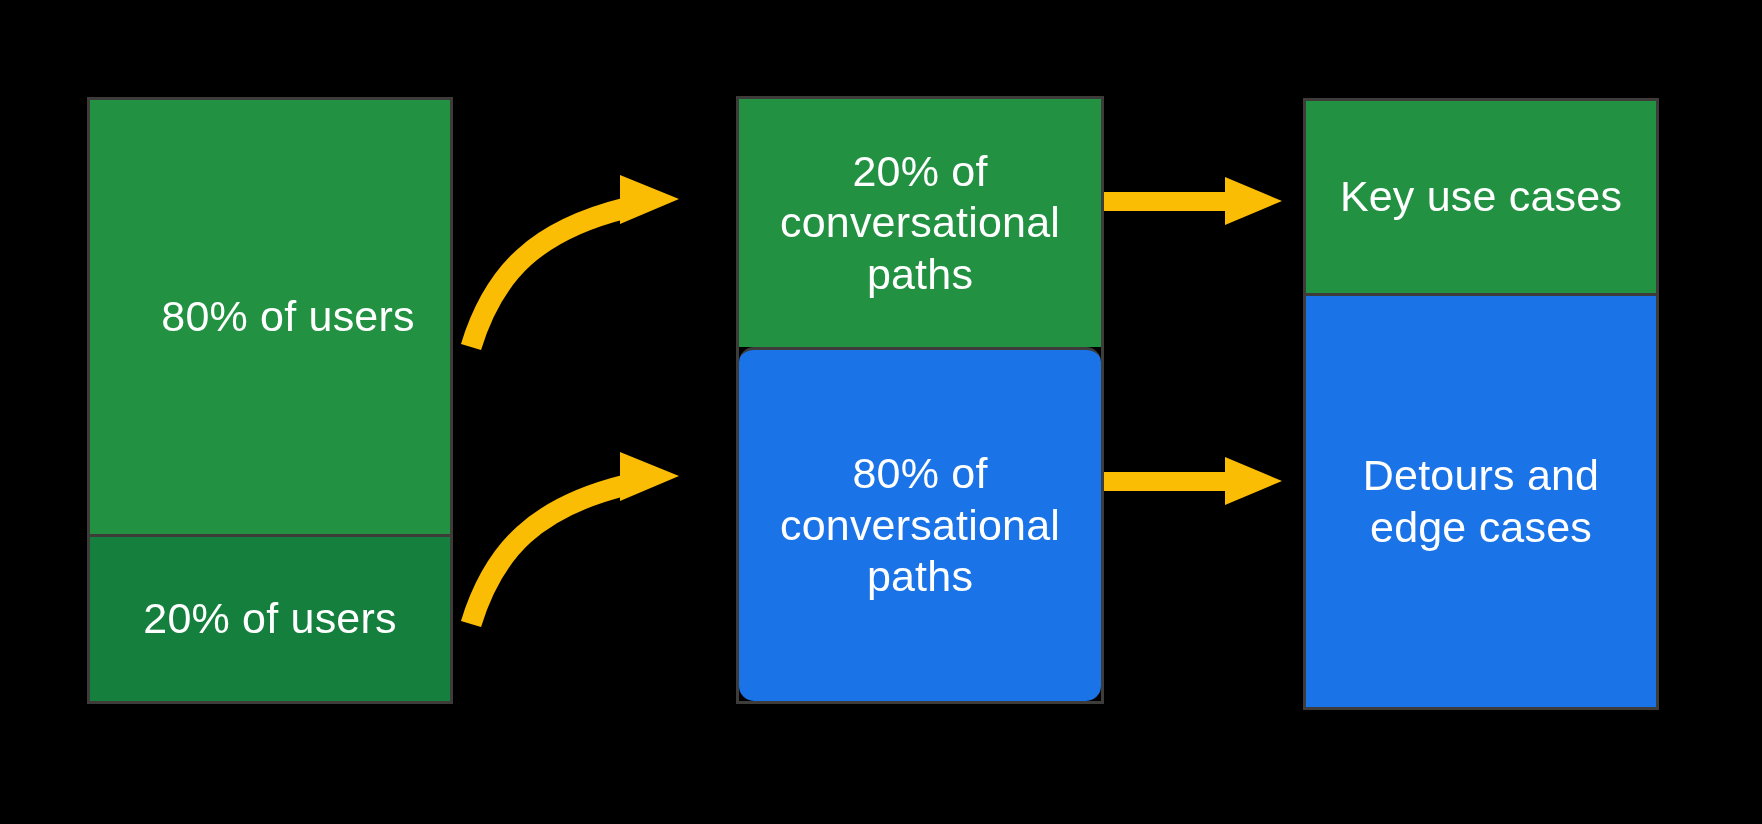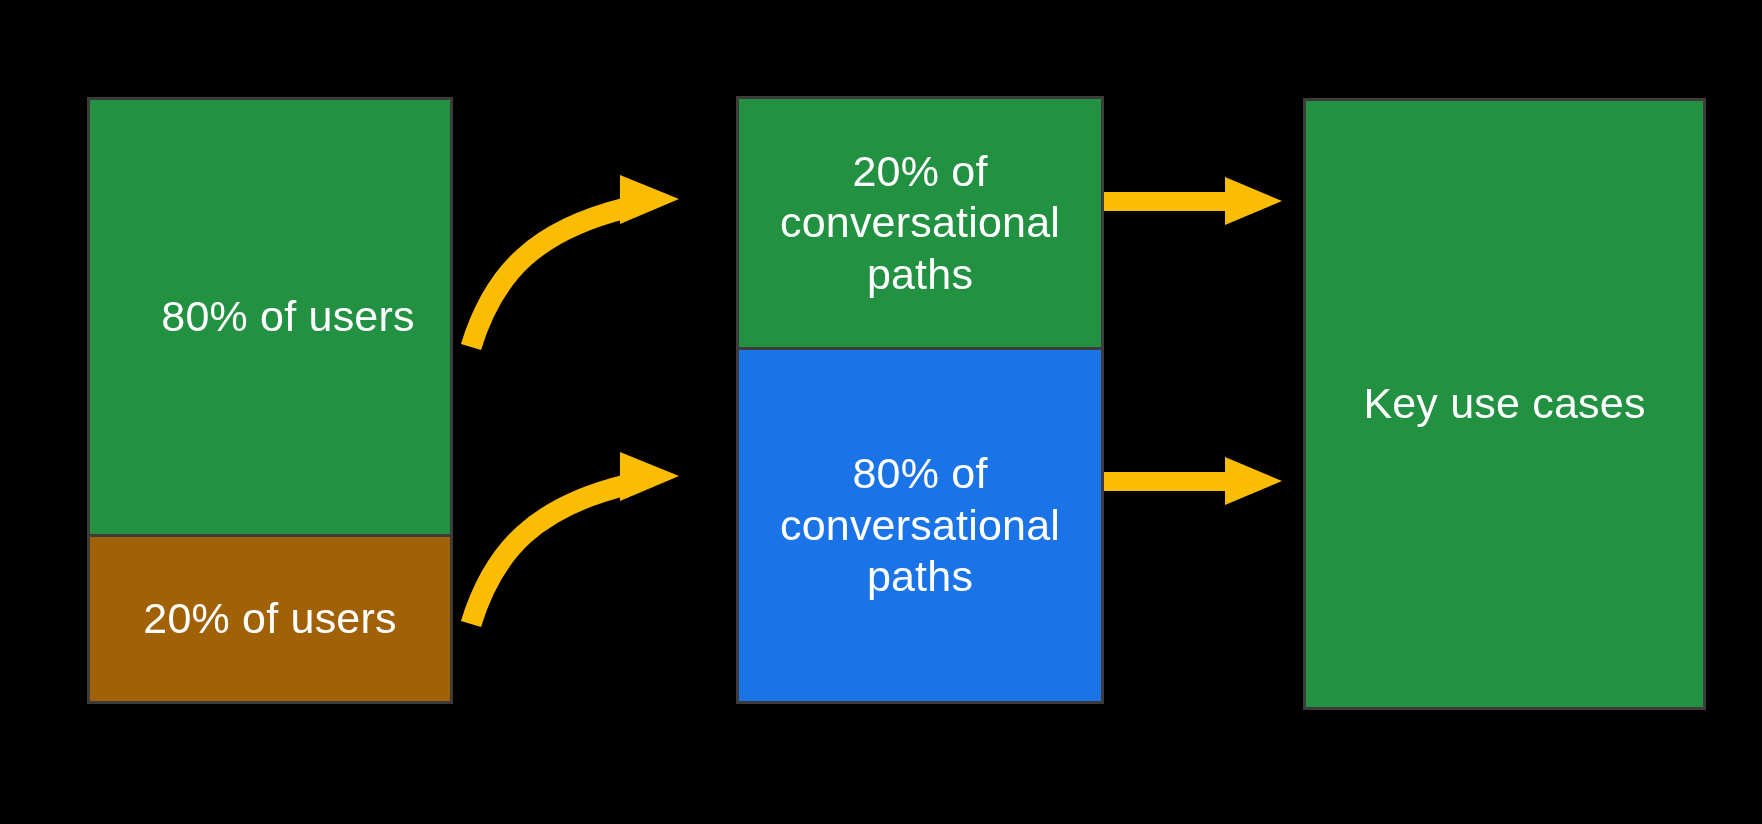--- a/index.html
+++ b/index.html
@@ -48,21 +48,21 @@
     color: var(--text);
     font-size: 43px;
     font-weight: 500;
     line-height: 1.2;
     padding: 0 6px;
     letter-spacing: 0.2px;
   }
   
   #col-users   { left: 87px;   top: 97px; width: 366px; height: 607px; }
   #col-paths   { left: 736px;  top: 96px; width: 368px; height: 608px; }
-  #col-results { left: 1303px; top: 98px; width: 403px; height: 612px; justify-content: space-between; }
+  #col-results { left: 1303px; top: 98px; width: 356px; height: 612px; justify-content: space-between; }
 </style>
 </head>
 <body>
 
 <div class="canvas">
 
   <svg class="arrow-layer" viewBox="0 0 1762 824" aria-hidden="true">
     <g>
       <path d="M 471 347 C 494 272 537 230 626 208" fill="none" style="stroke: var(--arrow);" stroke-width="21" stroke-linecap="butt"></path>
       <polygon points="620,175 620,224 679,199" style="fill: var(--arrow);"></polygon>
@@ -78,33 +78,36 @@
     <g>
       <rect x="1075" y="472" width="151" height="19" style="fill: var(--arrow);"></rect>
       <polygon points="1225,457 1225,505 1282,481" style="fill: var(--arrow);"></polygon>
     </g>
   </svg>
 
   <div class="column" id="col-users">
     <div class="segment" style="background-color: rgb(34, 146, 66); flex-grow: 77.3; padding-left: 36px;">
       <span class="seg-label">80% of users</span>
     </div>
-    <div class="segment" style="background-color: #a16207; flex-grow: 22.7;">
+    <div class="segment" style="background-color: #15803d; flex-grow: 22.7;">
       <span class="seg-label">20% of users</span>
     </div>
   </div>
 
   <div class="column" id="col-paths">
     <div class="segment" style="background-color: rgb(34, 146, 66); flex-grow: 32.2;">
       <span class="seg-label">20% of conversational paths</span>
     </div>
-    <div class="segment" style="background-color: rgb(27, 115, 232); flex-grow: 67.8;">
+    <div class="segment" style="background-color: rgb(27, 115, 232); flex-grow: 67.8; border-radius: 15px;">
       <span class="seg-label">80% of conversational paths</span>
     </div>
   </div>
 
   <div class="column" id="col-results">
     <div class="segment" style="background-color: rgb(34, 146, 66); flex-grow: 31.4;">
       <span class="seg-label">Key use cases</span>
     </div>
+    <div class="segment" style="background-color: rgb(27, 115, 232); flex-grow: 68.6;">
+      <span class="seg-label">Detours and edge cases</span>
+    </div>
   </div>
 
 </div>
 
 </body></html>

